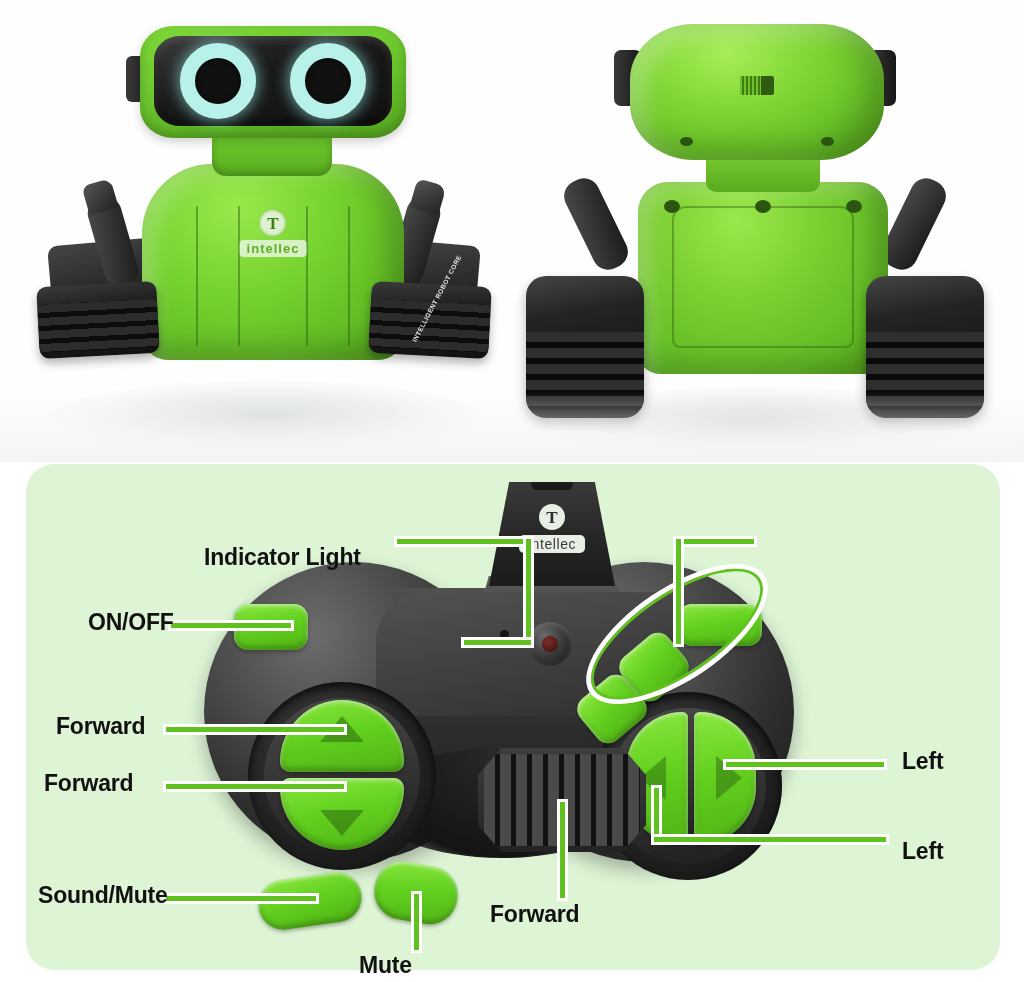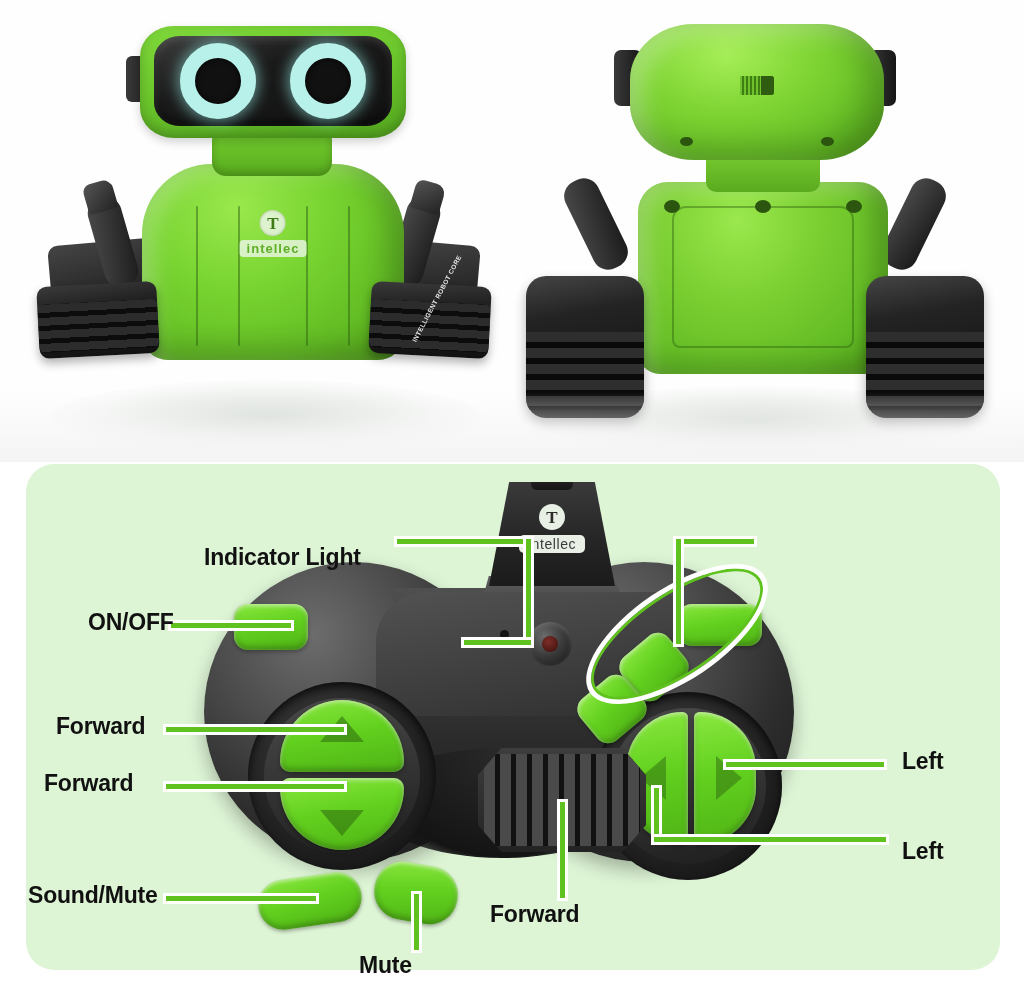--- a/index.html
+++ b/index.html
@@ -633,21 +633,21 @@
       <div class="label" style="left:62px;  top:145px;">ON/OFF</div>
 
       <div class="label" style="left:30px;  top:249px;">Forward</div>
 
       <div class="label" style="left:18px;  top:306px;">Forward</div>
 
       <div class="label" style="left:876px; top:284px;">Left</div>
 
       <div class="label" style="left:876px; top:374px;">Left</div>
 
-      <div class="label" style="left:2px;   top:418px;">Sound/Mute</div>
+      <div class="label" style="left:12px;   top:418px;">Sound/Mute</div>
 
       <div class="label" style="left:333px; top:488px;">Mute</div>
 
       <div class="label" style="left:464px; top:437px;">Forward</div>
 
     </div>
   </div>
 </div>
 
 </body></html>

